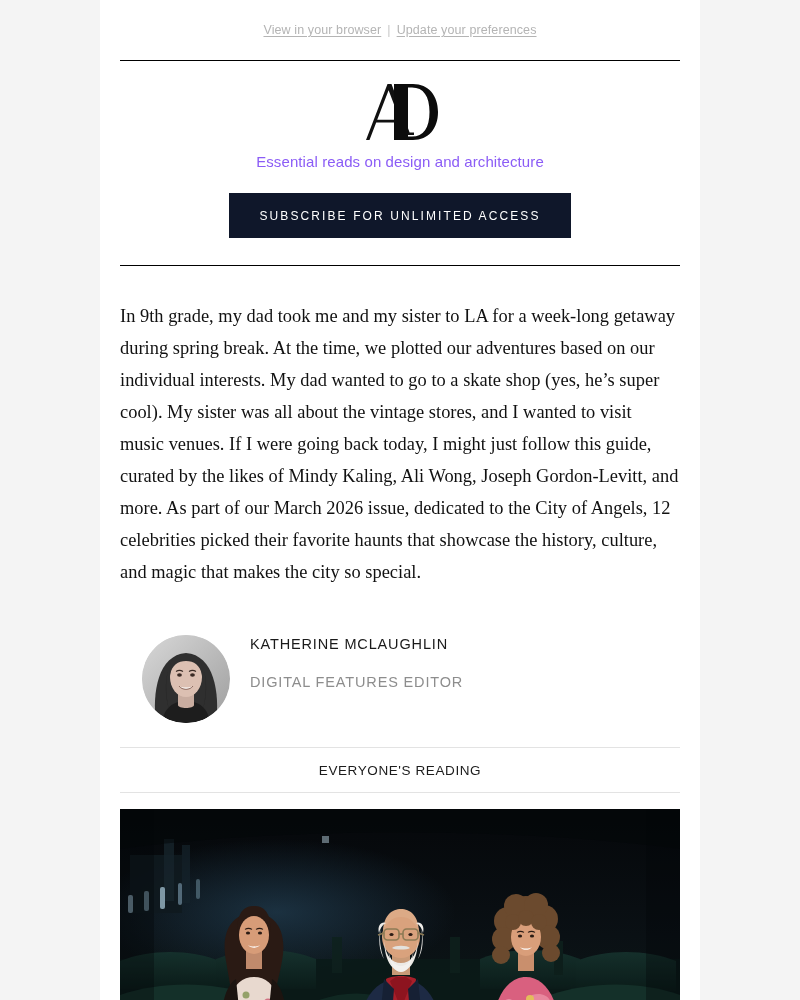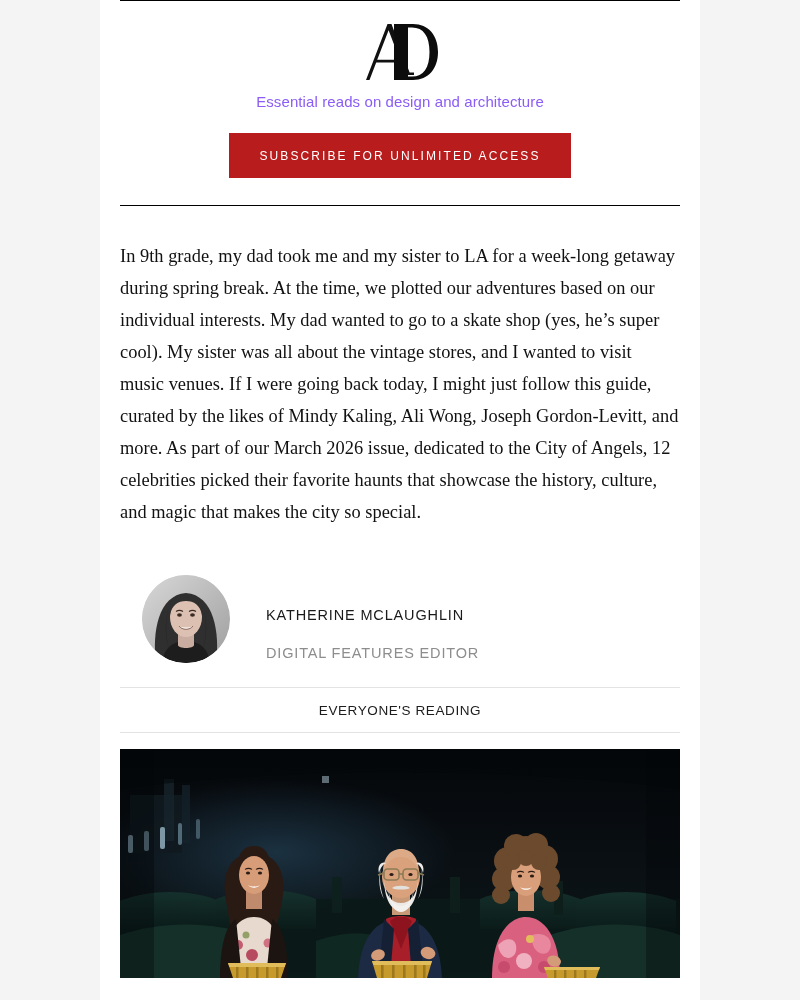--- a/index.html
+++ b/index.html
@@ -74,21 +74,21 @@
     color: #8b5cf6;
     letter-spacing: 0.1px;
   }
   .subscribe-wrap {
     margin-top: 23px;
     padding-bottom: 27px;
     text-align: center;
   }
   .subscribe-btn {
     display: inline-block;
-    background: #b91c1c;
+    background: #0f172a;
     color: #ffffff;
     font-size: 12px;
     letter-spacing: 2.1px;
     padding: 17px 30px 16px;
     border: none;
     cursor: pointer;
     font-family: "Liberation Sans", sans-serif;
     line-height: 1;
   }
 
@@ -104,22 +104,22 @@
     letter-spacing: 0.02px;
   }
 
   
   .byline {
     width: 560px;
     margin: 0 auto;
     padding-top: 43px;
     padding-bottom: 24px;
     display: flex;
-    align-items: flex-end;
-    gap: 36px;
+    align-items: flex-start;
+    gap: 20px;
     padding-left: 22px;
     box-sizing: border-box;
   }
   .avatar {
     width: 88px;
     height: 88px;
     border-radius: 50%;
     overflow: hidden;
     flex: none;
     background: #cfcfcf;
@@ -158,20 +158,25 @@
     display: block;
     cursor: pointer;
   }
   .hero svg { display: block; }
 </style>
 </head>
 <body>
 
 <div class="email-card">
 
+  <div class="preheader">
+    <a href="#">View in your browser</a>
+    <span class="sep">|</span>
+    <a href="#">Update your preferences</a>
+  </div>
 
   <div class="rule-black"></div>
 
   <div class="masthead">
 
     <svg class="logo" viewBox="0 0 100 62">
 
       <path d="M37.5 3 L16 59 L19.5 59 L26.2 41.4 L48.4 41.4 L48.4 38.8 L27.2 38.8 L38.6 9.2 L48.4 35 L48.4 43 L51.6 51.5 L48.0 51.5 L48.0 54.1 L64.0 54.1 L64.0 51.5 L59.6 51.5 L41.5 3 Z" fill="#111111"></path>
 
       <path d="M44 3 L44 59 L63 59 C78.5 59 88 47.5 88 31 C88 14.5 78.5 3 63 3 Z M58 6.4 L62 6.4 C73.5 6.4 79.5 15.2 79.5 31 C79.5 46.8 73.5 55.6 62 55.6 L58 55.6 Z" fill="#0c0c0c"></path>

